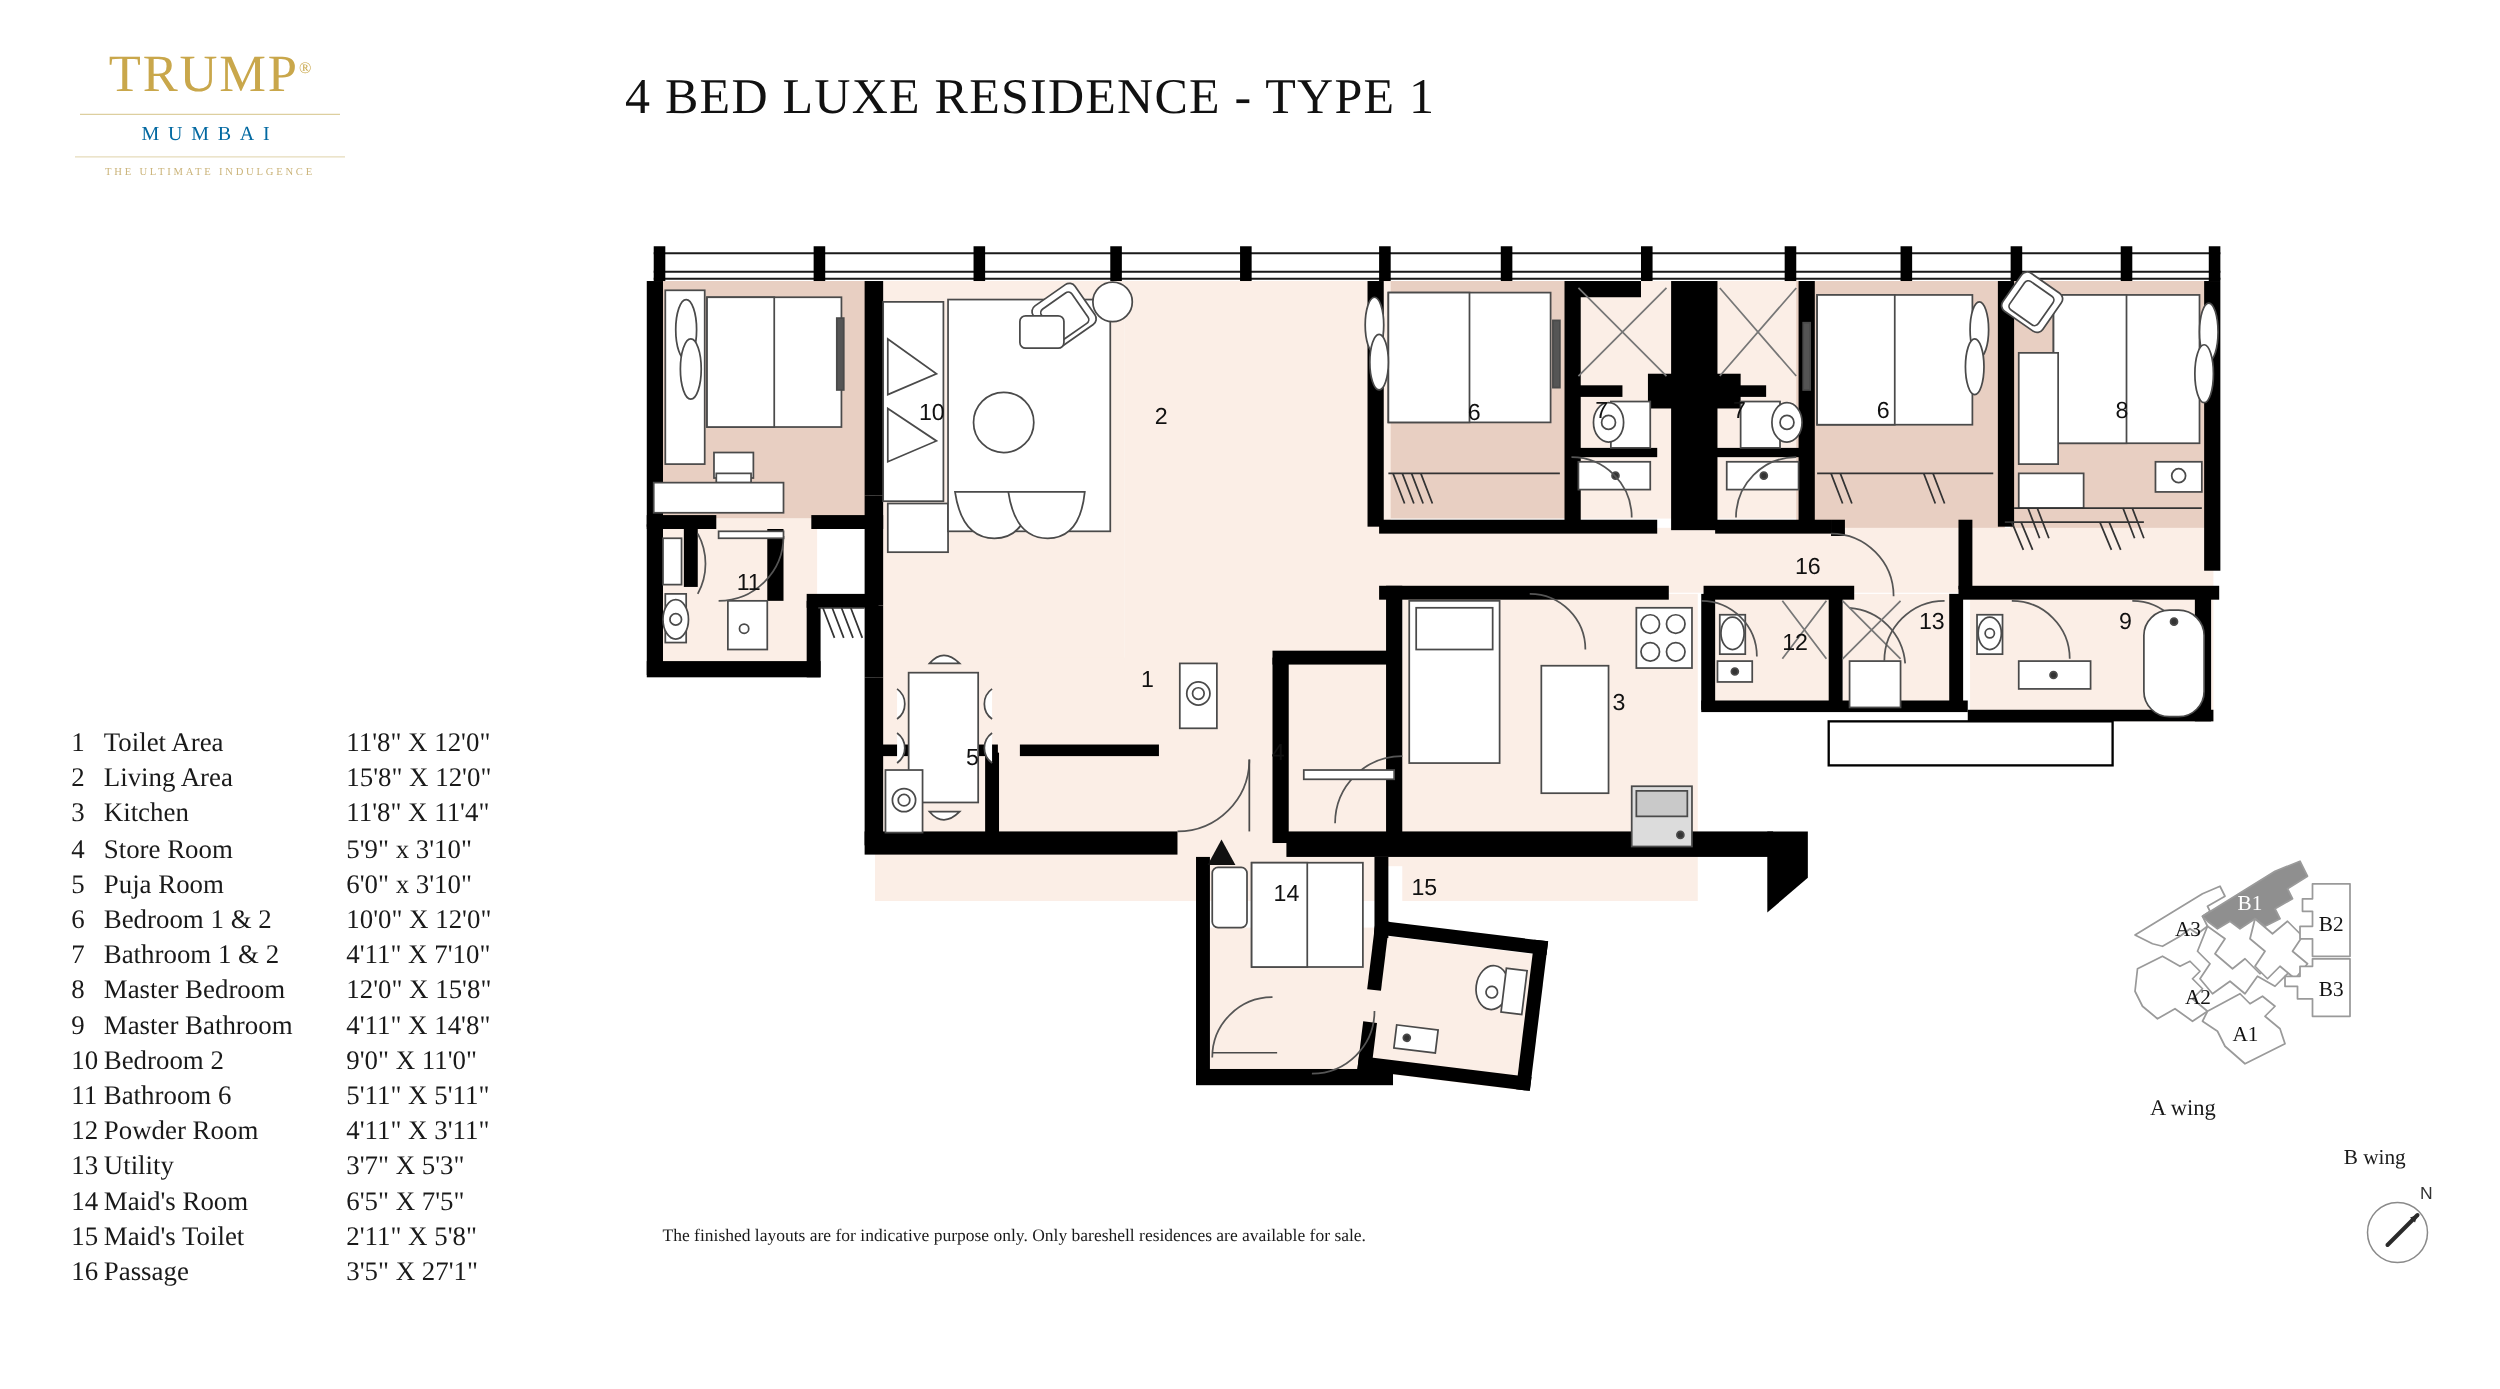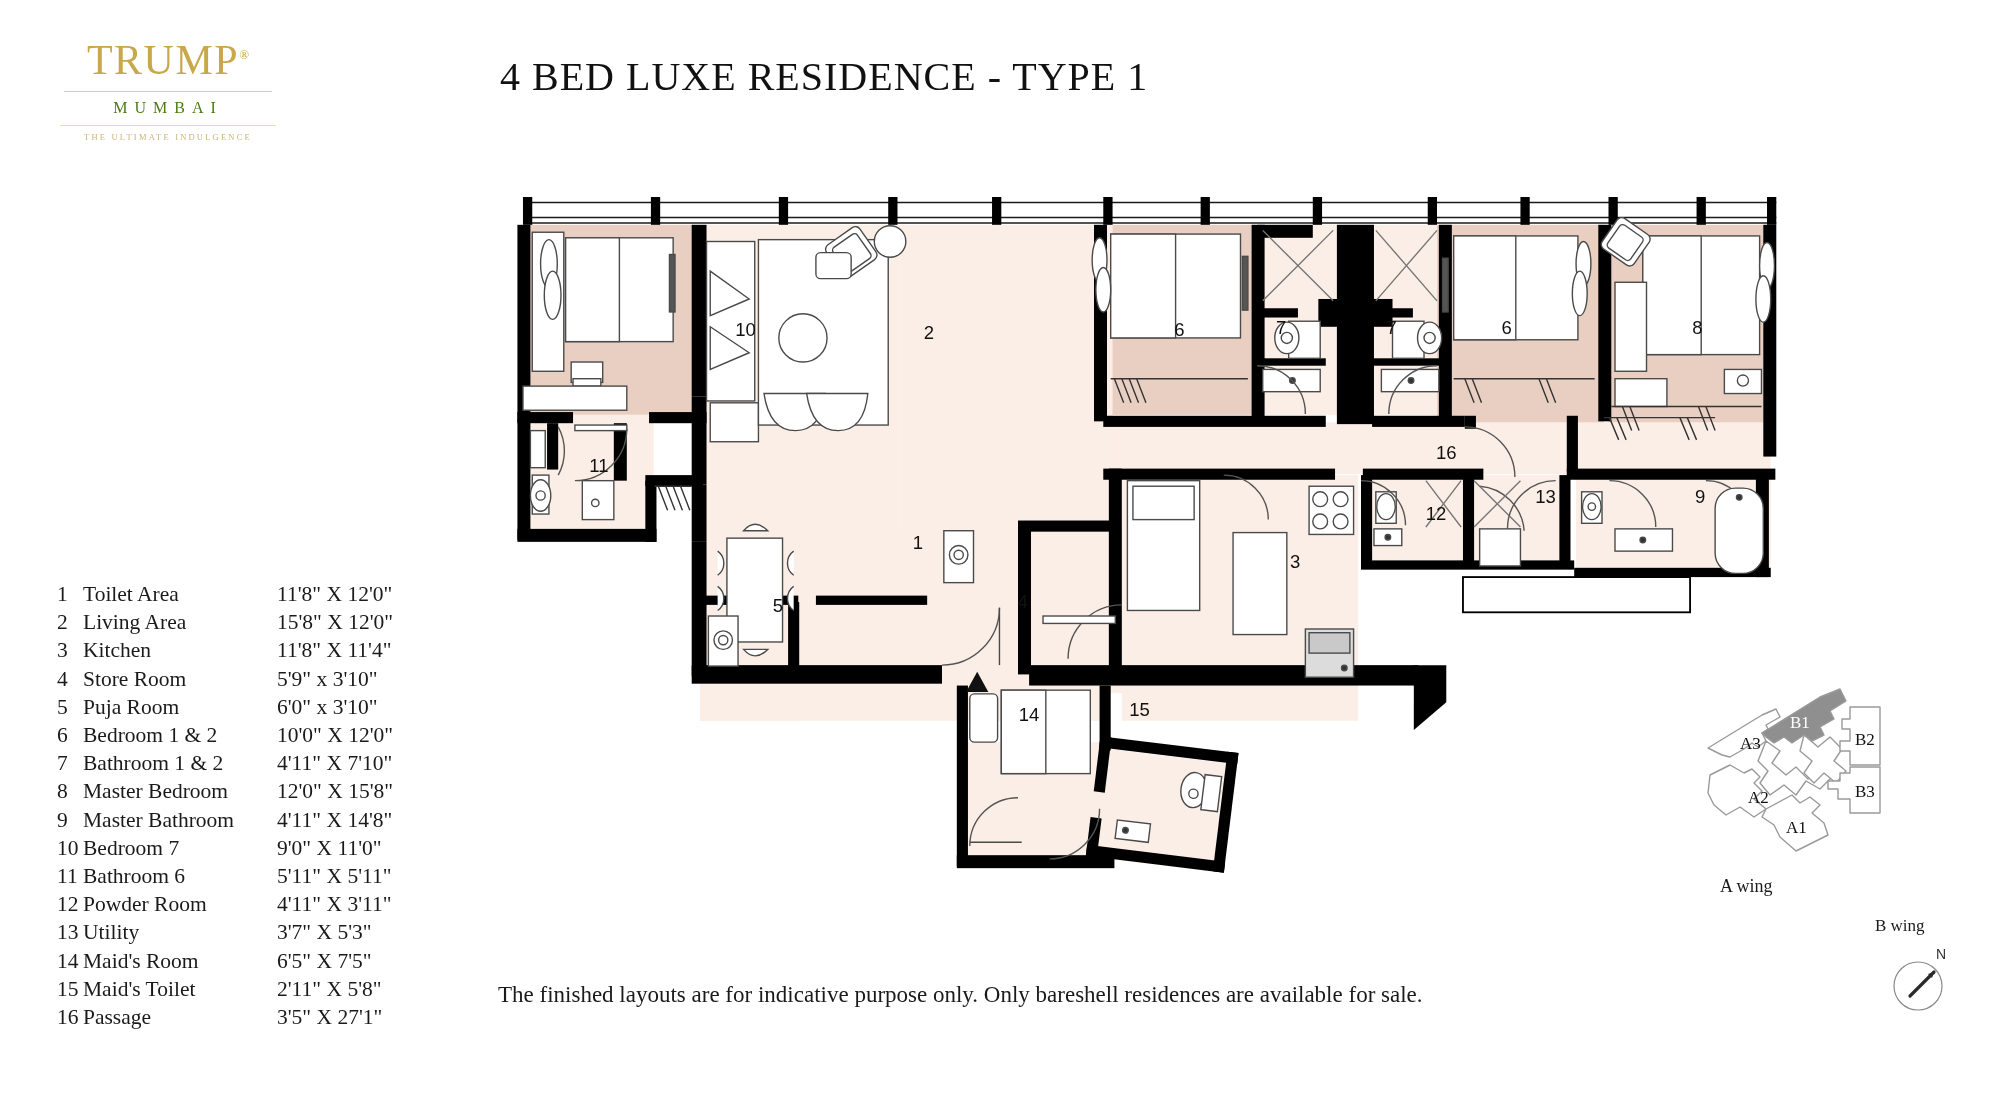--- a/index.html
+++ b/index.html
@@ -15,41 +15,41 @@
   #brand{position:absolute;left:58px;top:40px;width:220px;text-align:center;}
   #brand .bline{
     font-family:"Liberation Serif",serif;
     color:#c9a74b;font-weight:400;line-height:0.98;
     letter-spacing:1.5px;
   }
   #brand .l1{font-size:42px;position:relative;display:inline-block;}
   #brand .l2{font-size:42px;}
   #brand .reg{font-size:13px;vertical-align:super;letter-spacing:0;}
   #brand .rule{height:1px;background:#ddcf9f;margin:10px 6px 7px 6px;}
-  #brand .city{font-size:16px;letter-spacing:7px;color:#4d7c0f;}
+  #brand .city{font-size:16px;letter-spacing:7px;color:#0369a1;}
   #brand .rule2{height:1px;background:#e6dcbb;margin:8px 2px 6px 2px;}
   #brand .tag{font-size:8.5px;letter-spacing:2.2px;color:#cbb47a;}
 
   
   #title{
     position:absolute;left:500px;top:53px;width:1010px;text-align:left;
     font-size:40px;letter-spacing:1px;color:#111;white-space:nowrap;
   }
 
   
   #legend{position:absolute;left:57px;top:580px;width:380px;font-size:21.5px;line-height:28.2px;}
   #legend table{border-collapse:collapse;width:100%;}
   #legend td{padding:0;vertical-align:top;white-space:nowrap;}
   #legend td.num{width:26px;text-align:left;}
   #legend td.nm{padding-right:8px;}
   #legend td.dim{width:160px;text-align:left;}
 
   
   #disclaimer{
-    position:absolute;left:498px;top:982px;font-size:23px;color:#1a1a1a;white-space:nowrap;
+    position:absolute;left:530px;top:982px;font-size:14px;color:#1a1a1a;white-space:nowrap;
   }
 
   
   #keyplan{position:absolute;left:1700px;top:685px;width:280px;height:170px;}
   #kp-awing{position:absolute;left:1720px;top:876px;font-size:18px;}
   #kp-bwing{position:absolute;left:1875px;top:916px;font-size:17px;}
 
   
   #northwrap{position:absolute;left:1890px;top:950px;width:70px;height:70px;}
   #northwrap .nlabel{position:absolute;left:46px;top:-4px;font-size:14px;font-family:"Liberation Sans",sans-serif;color:#333;}
@@ -117,21 +117,21 @@
             <td class="nm">Master Bedroom</td>
             <td class="dim">12'0" X 15'8"</td>
           </tr>
           <tr>
             <td class="num">9</td>
             <td class="nm">Master Bathroom</td>
             <td class="dim">4'11" X 14'8"</td>
           </tr>
           <tr>
             <td class="num">10</td>
-            <td class="nm">Bedroom 7</td>
+            <td class="nm">Bedroom 2</td>
             <td class="dim">9'0" X 11'0"</td>
           </tr>
           <tr>
             <td class="num">11</td>
             <td class="nm">Bathroom 6</td>
             <td class="dim">5'11" X 5'11"</td>
           </tr>
           <tr>
             <td class="num">12</td>
             <td class="nm">Powder Room</td>

